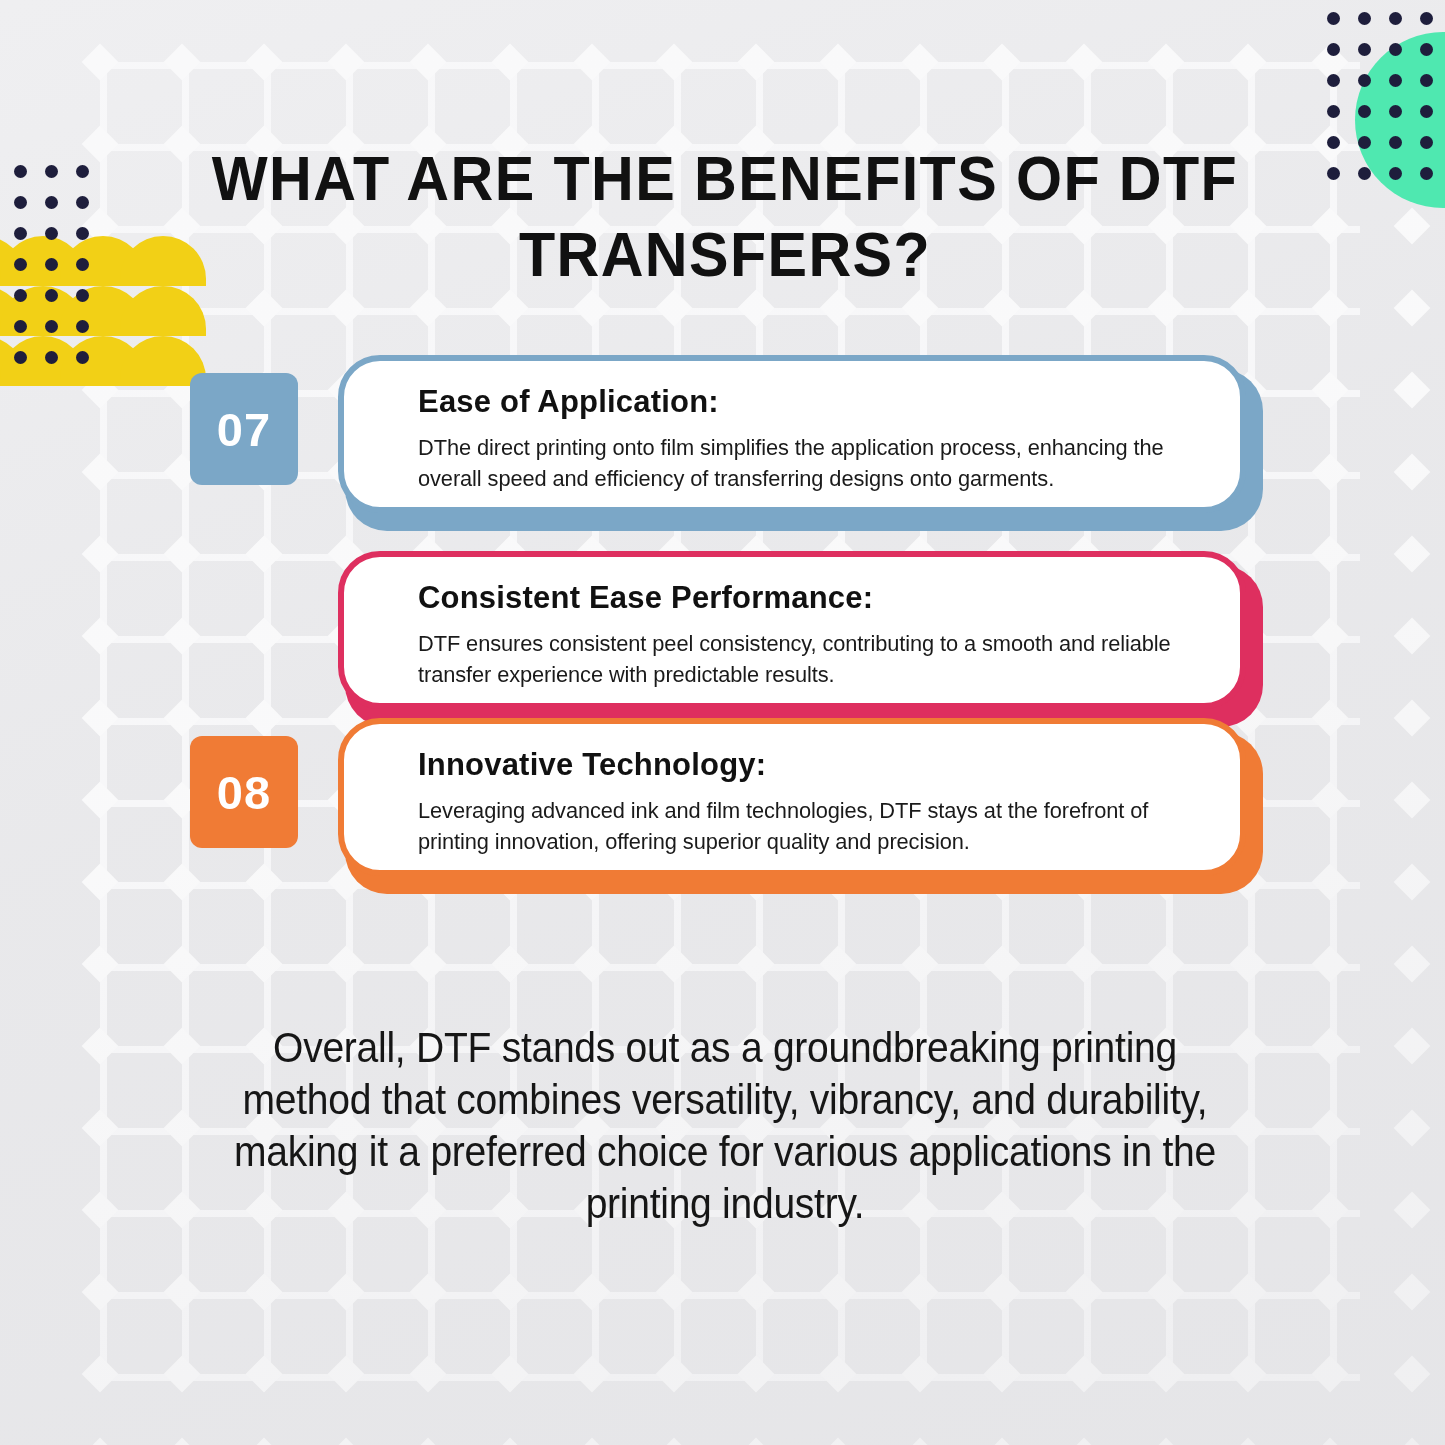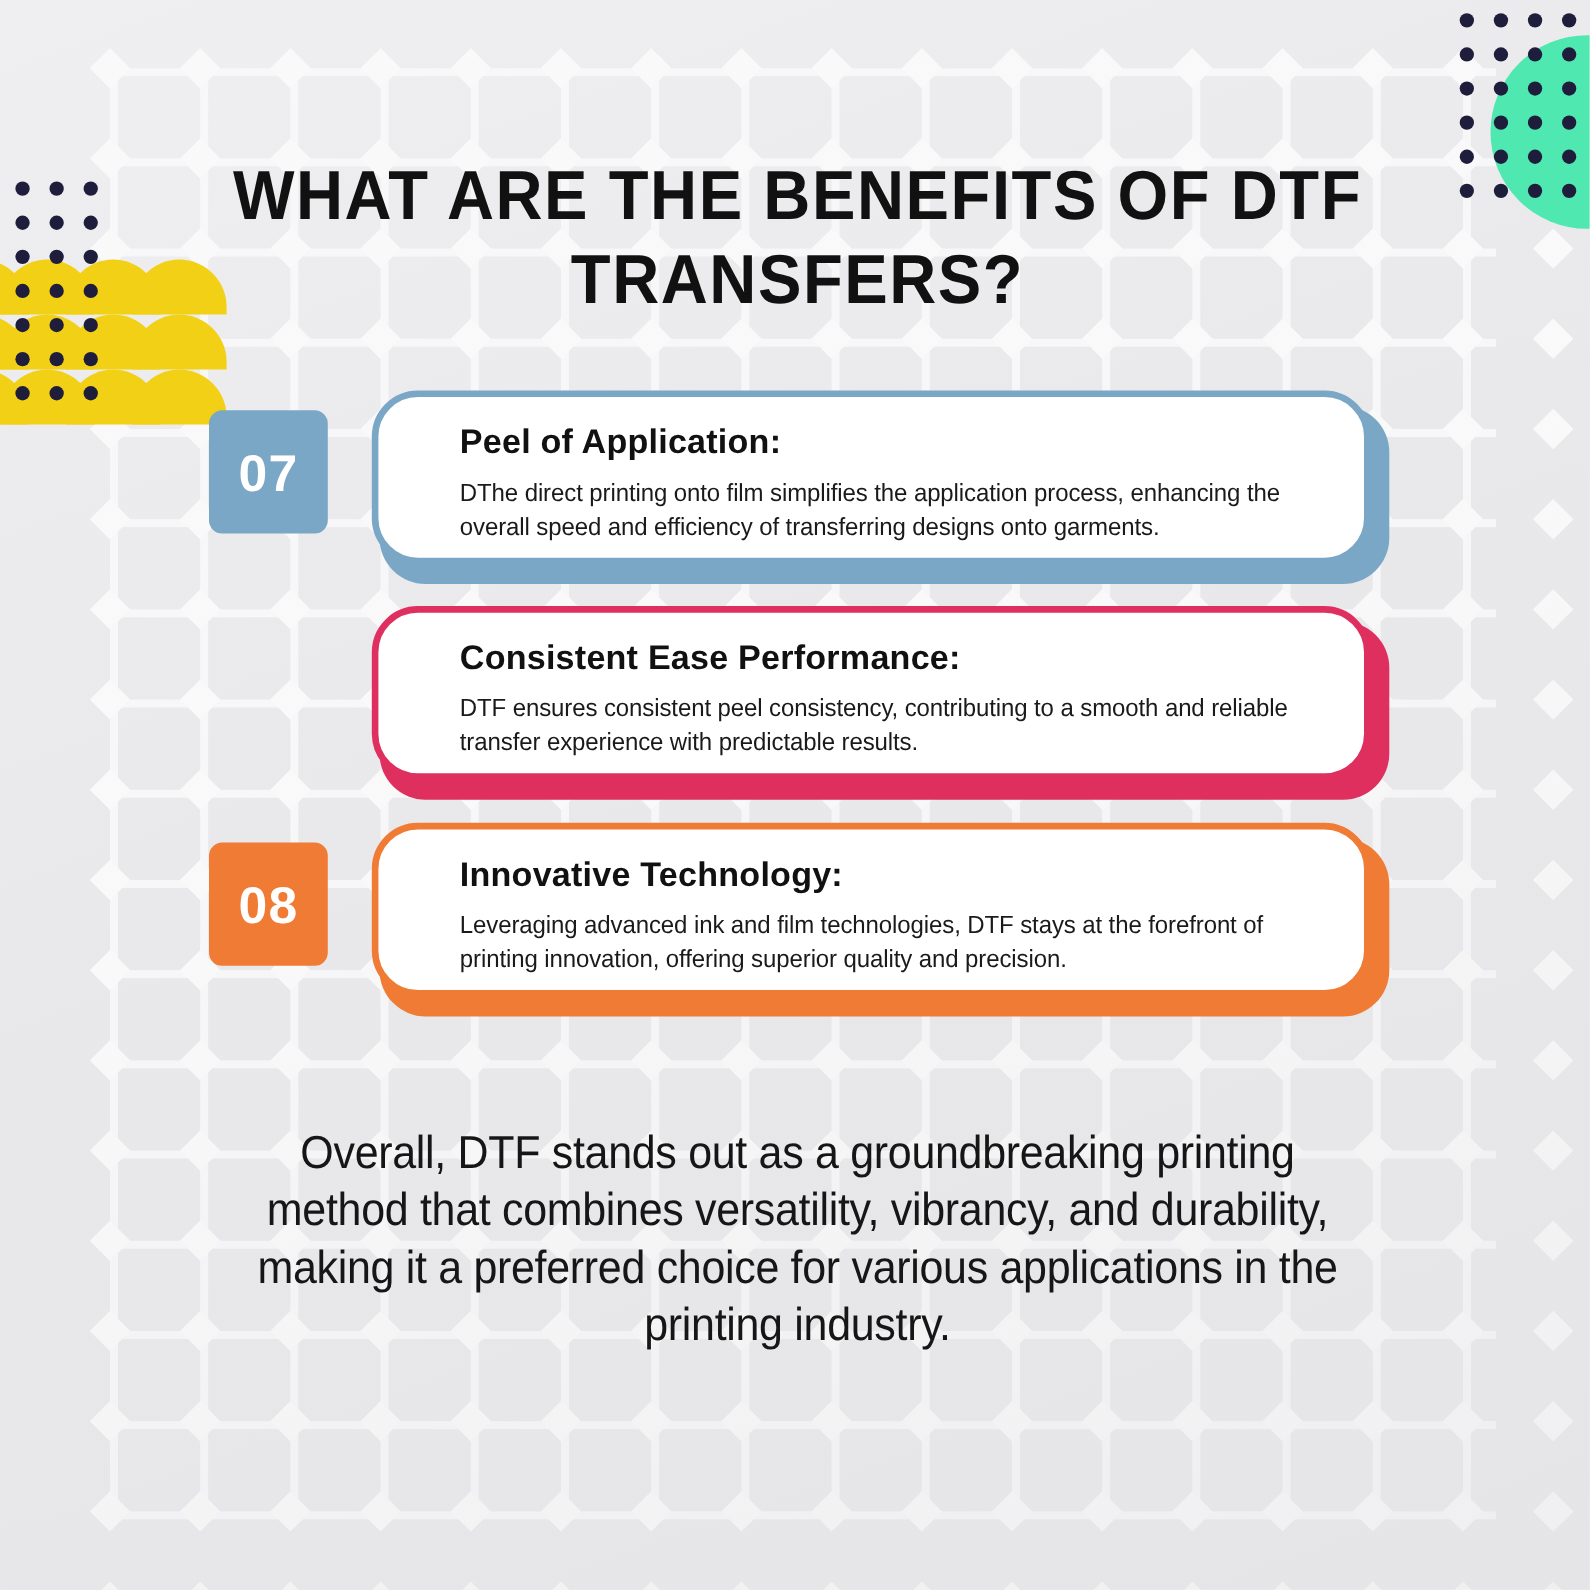--- a/index.html
+++ b/index.html
@@ -476,37 +476,37 @@
     <div>TRANSFERS?</div>
   </div>
 
   <div class="card-row" style="top:355px">
     <div class="card-shadow" id="sh0" style="background: rgb(123, 167, 199);"></div>
     <div class="badge" id="bd0" style="background: rgb(123, 167, 199);">
       <span>07</span>
     </div>
     <div class="card" id="cd0" style="border-color: rgb(123, 167, 199);">
       <div class="card-inner">
-        <div class="card-title">Peel of Application:</div>
+        <div class="card-title">Ease of Application:</div>
         <div class="card-body">DThe direct printing onto film simplifies the application process, enhancing the overall speed and efficiency of transferring designs onto garments.</div>
       </div>
     </div>
   </div>
 
   <div class="card-row" style="top:551px">
     <div class="card-shadow" id="sh1" style="background: rgb(222, 47, 95);"></div>
     <div class="card" id="cd1" style="border-color: rgb(222, 47, 95);">
       <div class="card-inner">
         <div class="card-title">Consistent Ease Performance:</div>
         <div class="card-body">DTF ensures consistent peel consistency, contributing to a smooth and reliable transfer experience with predictable results.</div>
       </div>
     </div>
   </div>
 
-  <div class="card-row" style="top:748px">
+  <div class="card-row" style="top:718px">
     <div class="card-shadow" id="sh2" style="background: rgb(240, 123, 53);"></div>
     <div class="badge" id="bd2" style="background: rgb(240, 123, 53);">
       <span>08</span>
     </div>
     <div class="card" id="cd2" style="border-color: rgb(240, 123, 53);">
       <div class="card-inner">
         <div class="card-title">Innovative Technology:</div>
         <div class="card-body">Leveraging advanced ink and film technologies, DTF stays at the forefront of printing innovation, offering superior quality and precision.</div>
       </div>
     </div>

